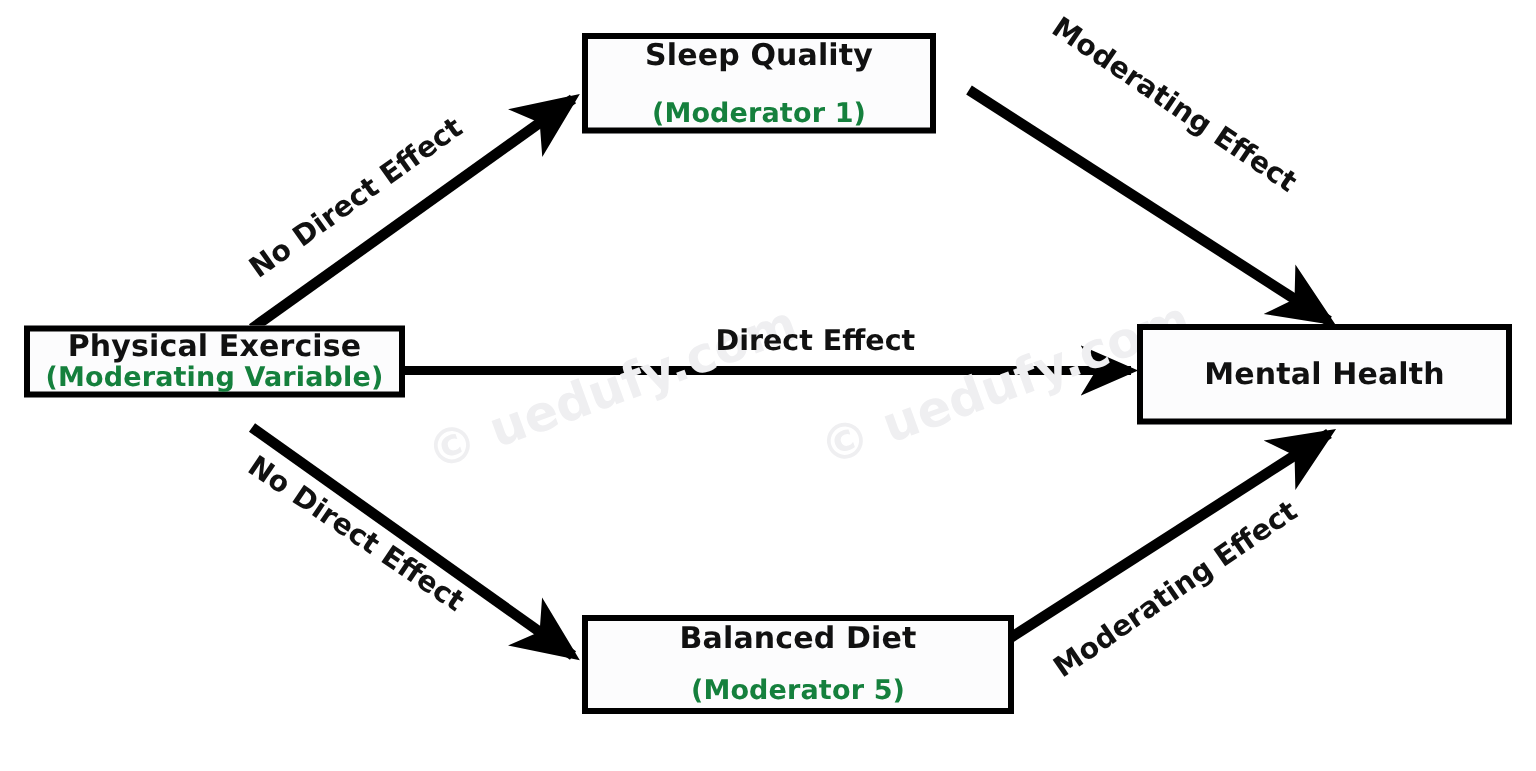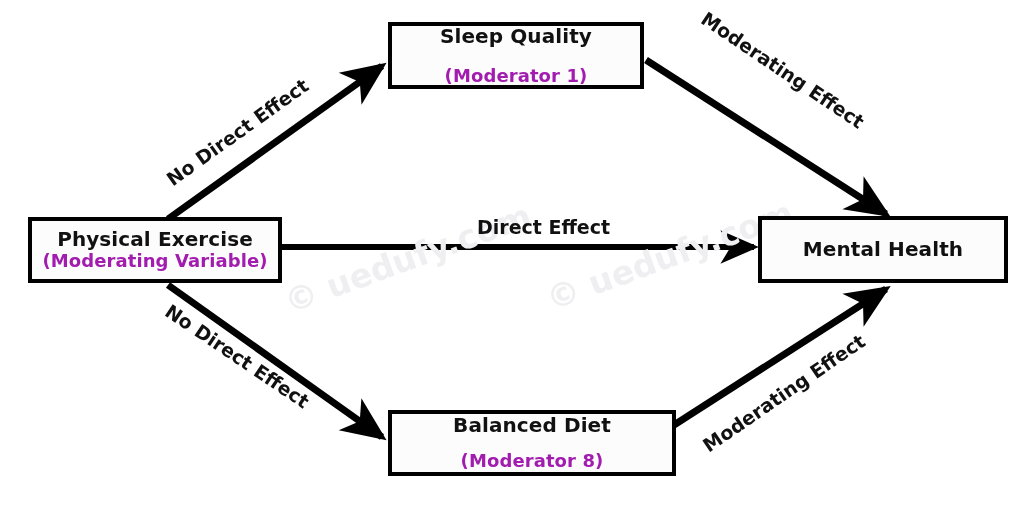--- a/index.html
+++ b/index.html
@@ -37,21 +37,21 @@
   .node-title {
     font-size: 20px;
     font-weight: bold;
     color: #111111;
     line-height: 1.15;
     letter-spacing: 0.1px;
   }
   .node-sub {
     font-size: 18px;
     font-weight: bold;
-    color: #a21caf;
+    color: #15803d;
     line-height: 1.15;
     letter-spacing: 0.1px;
   }
   .edge-label {
     position: absolute;
     font-size: 19px;
     font-weight: bold;
     color: #111111;
     white-space: nowrap;
     z-index: 4;
@@ -87,37 +87,37 @@
 
     <line x1="646" y1="60" x2="886" y2="214" stroke="#000000" stroke-width="7" marker-end="url(#arrowhead)"></line>
 
     <line x1="270" y1="247" x2="754" y2="247" stroke="#000000" stroke-width="6" marker-end="url(#arrowhead)"></line>
 
     <line x1="168" y1="285" x2="382" y2="437" stroke="#000000" stroke-width="7" marker-end="url(#arrowhead)"></line>
 
     <line x1="646" y1="443" x2="886" y2="289" stroke="#000000" stroke-width="7" marker-end="url(#arrowhead)"></line>
   </svg>
 
-  <div class="node-box" style="left:388px; top:22px; width:256px; height:67px;gap:18px;">
+  <div class="node-box" style="left:388px; top:22px; width:236px; height:67px;gap:18px;">
     <div class="node-title">Sleep Quality</div>
     <div class="node-sub">(Moderator 1)</div>
   </div>
 
-  <div class="node-box" style="left:28px; top:217px; width:254px; height:66px;">
+  <div class="node-box" style="left:16px; top:217px; width:254px; height:48px;">
     <div class="node-title">Physical Exercise</div>
     <div class="node-sub">(Moderating Variable)</div>
   </div>
 
   <div class="node-box" style="left:758px; top:216px; width:250px; height:67px;text-align:right;">
     <div class="node-title">Mental Health</div>
   </div>
 
   <div class="node-box" style="left:388px; top:410px; width:288px; height:66px;justify-content:space-between;">
     <div class="node-title">Balanced Diet</div>
-    <div class="node-sub">(Moderator 8)</div>
+    <div class="node-sub">(Moderator 5)</div>
   </div>
 
   <div class="edge-label" style="left:153px; top:121px; transform: rotate(-35.5deg);">No Direct Effect</div>
 
   <div class="edge-label" style="left:687px; top:59px; transform: rotate(34deg);">Moderating Effect</div>
 
   <div class="edge-label" style="left:433px; top:216px;margin-left:44px;">Direct Effect</div>
 
   <div class="edge-label" style="left:153px; top:345px; transform: rotate(34deg);">No Direct Effect</div>
 

